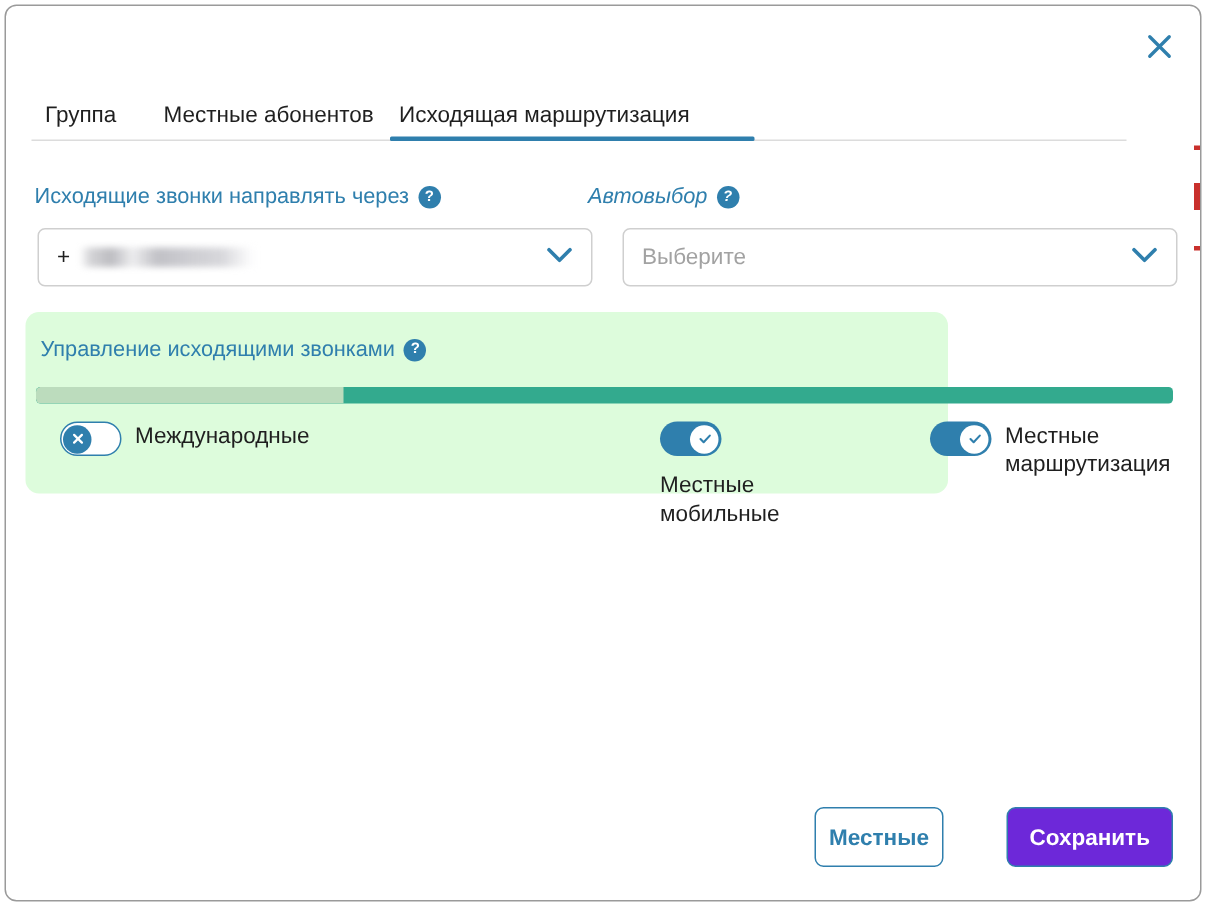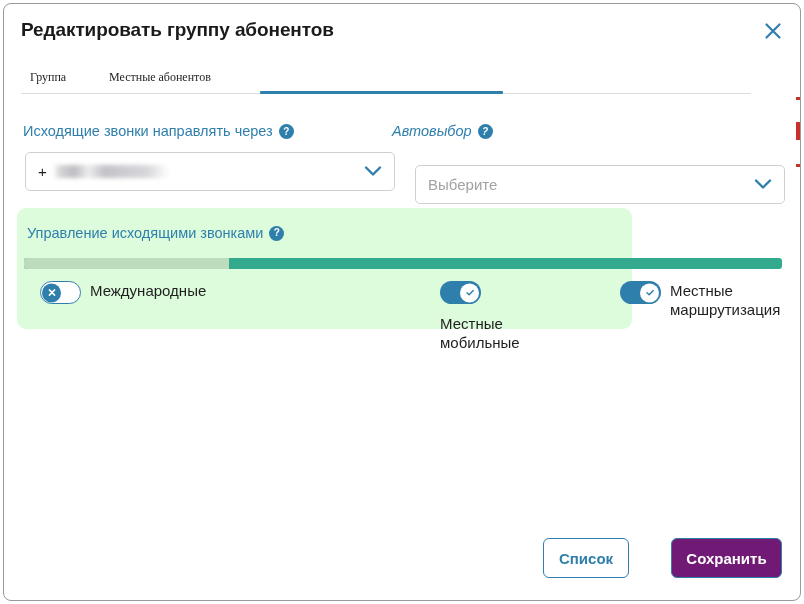--- a/index.html
+++ b/index.html
@@ -50,28 +50,28 @@
   
   .tabs {
     position: absolute;
     left: 17px; top: 57px;
     width: 762px;
     height: 33px;
   }
   .tab {
     position: absolute;
     bottom: 0;
-    font-size: 12px;
+    font-size: 15px;
     color: #1f1f1f;
     padding: 0 0 9px 0;
     cursor: pointer;
     white-space: nowrap;
     background: none;
     border: none;
-    font-family: Liberation Serif, serif;
+    font-family: Liberation Sans, sans-serif;
   }
   .tab-1 { left: 9px; }
   .tab-2 { left: 88px; }
   .tab-3 { left: 245px; }
   .tabs-rule {
     position: absolute;
     left: 0; bottom: 0;
     width: 730px;
     height: 1px;
     background: #dcdcdc;
@@ -156,21 +156,21 @@
     position: absolute;
     right: 12px;
     top: 50%;
     transform: translateY(-50%);
     pointer-events: none;
   }
 
   #field-route-label { left: 19px; top: 119px; }
   #field-route-select { left: 21px; top: 148px; width: 370px; }
   #field-auto-label { left: 388px; top: 119px; font-style: italic; }
-  #field-auto-select { left: 411px; top: 148px; width: 370px; margin-top: 13px; }
+  #field-auto-select { left: 411px; top: 148px; width: 370px; }
 
   
   .green-panel {
     position: absolute;
     left: 13px; top: 204px;
     width: 615px; height: 121px;
     background: #ddfcdc;
     border-radius: 9px;
   }
   .panel-title {
@@ -269,21 +269,21 @@
   .btn-cancel {
     right: 171px;
     width: 86px;
     background: #ffffff;
     color: #2f7fad;
     border: 1.5px solid #2f7fad;
   }
   .btn-save {
     right: 18px;
     width: 111px;
-    background: #701a75;
+    background: #6d28d9;
     color: #ffffff;
     border: 1.5px solid #2f7fad;
   }
 
   
   .edge-mark {
     position: absolute;
     right: 0;
     width: 4px;
     height: 3px;
@@ -292,33 +292,33 @@
   .em-1 { top: 93px; }
   .em-2 { top: 118px; height: 18px; }
   .em-3 { top: 160px; }
 </style>
 </head>
 <body>
 
 <div id="modal">
 
   <div class="modal-header">
-    <div class="modal-title">Редактировать группу абонентов</div>
     <button class="close-btn" aria-label="close">
       <svg width="20" height="20" viewBox="0 0 20 20">
         <path d="M3.5 3.5 L16.5 16.5 M16.5 3.5 L3.5 16.5" stroke="#2f7fad" stroke-width="2.2" stroke-linecap="round" fill="none"></path>
       </svg>
     </button>
   </div>
 
   <div class="tabs">
     <div class="tabs-rule"></div>
     <div class="tab-active-underline"></div>
     <button class="tab tab-1">Группа</button>
     <button class="tab tab-2">Местные абонентов</button>
+    <button class="tab tab-3">Исходящая маршрутизация</button>
   </div>
 
   <div class="field-label" id="field-route-label">
     <span>Исходящие звонки направлять через</span>
     <span class="help-icon">?</span>
   </div>
   <div class="select-box" id="field-route-select">
     <span class="select-value">
       <span>+</span>
       <span class="redacted"></span>
@@ -386,21 +386,21 @@
             </svg>
           </span>
         </span>
         <span class="toggle-label">Местные маршрутизация</span>
       </div>
 
     </div>
   </div>
 
   <div class="footer">
-    <button class="btn btn-cancel">Список</button>
+    <button class="btn btn-cancel">Местные</button>
     <button class="btn btn-save">Сохранить</button>
   </div>
 
   <div class="edge-mark em-1"></div>
   <div class="edge-mark em-2"></div>
   <div class="edge-mark em-3"></div>
 
 </div>
 
 </body></html>

